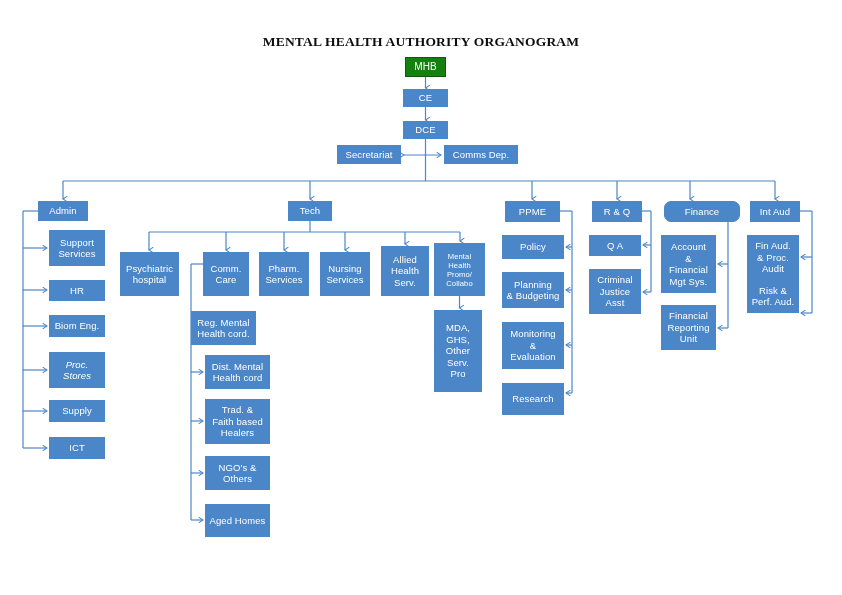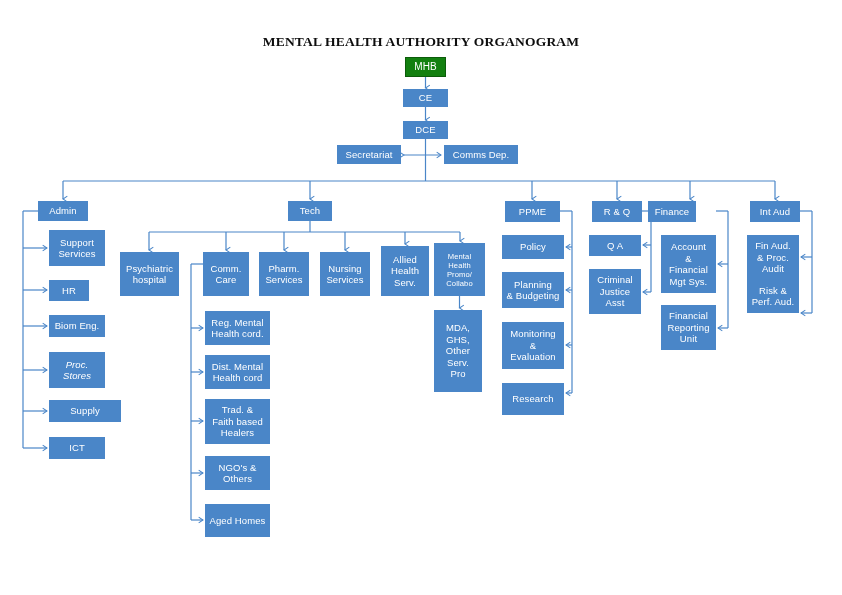--- a/index.html
+++ b/index.html
@@ -167,30 +167,30 @@
   <div class="node" style="left: 444px; top: 145px; width: 74px; height: 19px;">
       <span>Comms Dep.</span>
     </div>
 
   <div class="node" style="left: 38px; top: 201px; width: 50px; height: 20px;">
       <span>Admin</span>
     </div>
   <div class="node" style="left: 49px; top: 230px; width: 56px; height: 36px;">
       <span>Support<br>Services</span>
     </div>
-  <div class="node" style="left: 49px; top: 280px; width: 40px; height: 21px;">
+  <div class="node" style="left: 49px; top: 280px; width: 56px; height: 21px;">
       <span>HR</span>
     </div>
   <div class="node" style="left: 49px; top: 315px; width: 56px; height: 22px;">
       <span>Biom Eng.</span>
     </div>
   <div class="node" style="left: 49px; top: 352px; width: 56px; height: 36px; font-style: italic;">
       <span>Proc.<br>Stores</span>
     </div>
-  <div class="node" style="left: 49px; top: 400px; width: 72px; height: 22px;">
+  <div class="node" style="left: 49px; top: 400px; width: 56px; height: 22px;">
       <span>Supply</span>
     </div>
   <div class="node" style="left: 49px; top: 437px; width: 56px; height: 22px;">
       <span>ICT</span>
     </div>
 
   <div class="node" style="left: 288px; top: 201px; width: 44px; height: 20px; align-items: center;">
       <span>Tech</span>
     </div>
   <div class="node" style="left: 120px; top: 252px; width: 59px; height: 44px;">
@@ -205,21 +205,21 @@
   <div class="node" style="left: 320px; top: 252px; width: 50px; height: 44px;">
       <span>Nursing<br>Services</span>
     </div>
   <div class="node" style="left: 381px; top: 246px; width: 48px; height: 50px;">
       <span>Allied<br>Health<br>Serv.</span>
     </div>
   <div class="node tiny" style="left: 434px; top: 243px; width: 51px; height: 53px;">
       <span>Mental<br>Health<br>Promo/<br>Collabo</span>
     </div>
 
-  <div class="node" style="left: 205px; top: 311px; width: 65px; height: 34px;">
+  <div class="node" style="left: 191px; top: 311px; width: 65px; height: 34px;">
       <span>Reg. Mental<br>Health cord.</span>
     </div>
   <div class="node" style="left: 205px; top: 355px; width: 65px; height: 34px;">
       <span>Dist. Mental<br>Health cord</span>
     </div>
   <div class="node" style="left: 205px; top: 399px; width: 65px; height: 45px;">
       <span>Trad. &amp;<br>Faith based<br>Healers</span>
     </div>
   <div class="node" style="left: 205px; top: 456px; width: 65px; height: 34px;">
       <span>NGO's &amp;<br>Others</span>
@@ -251,21 +251,21 @@
   <div class="node" style="left: 592px; top: 201px; width: 50px; height: 21px;">
       <span>R &amp; Q</span>
     </div>
   <div class="node" style="left: 589px; top: 235px; width: 52px; height: 21px;">
       <span>Q A</span>
     </div>
   <div class="node" style="left: 589px; top: 269px; width: 52px; height: 45px;">
       <span>Criminal<br>Justice<br>Asst</span>
     </div>
 
-  <div class="node" style="left: 648px; top: 201px; width: 48px; height: 21px;">
+  <div class="node" style="left: 664px; top: 201px; width: 76px; height: 21px; border-radius: 7px;">
       <span>Finance</span>
     </div>
   <div class="node" style="left: 661px; top: 235px; width: 55px; height: 58px;">
       <span>Account<br>&amp;<br>Financial<br>Mgt Sys.</span>
     </div>
   <div class="node" style="left: 661px; top: 305px; width: 55px; height: 45px;">
       <span>Financial<br>Reporting<br>Unit</span>
     </div>
 
   <div class="node" style="left: 750px; top: 201px; width: 50px; height: 21px;">

